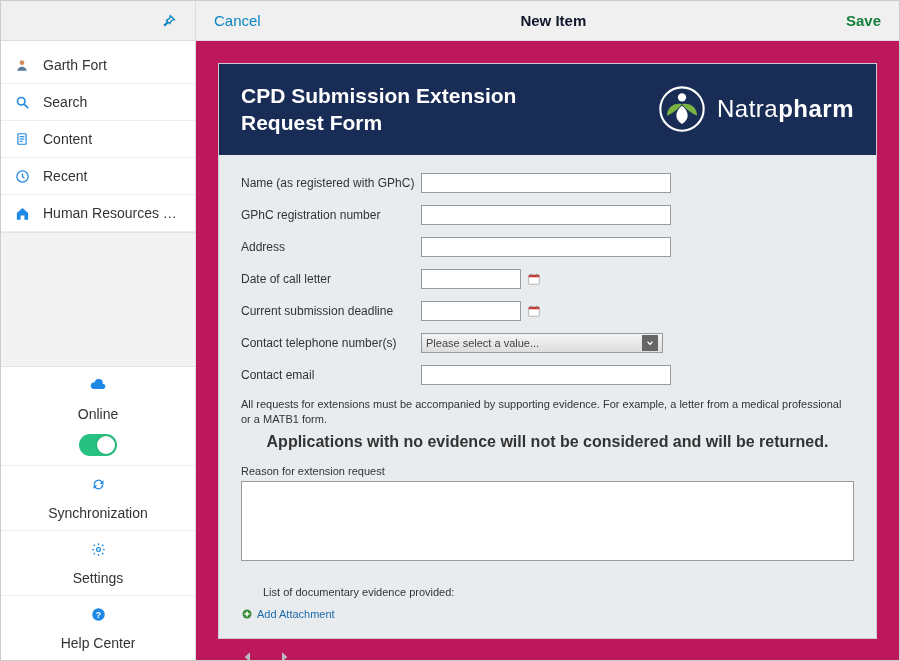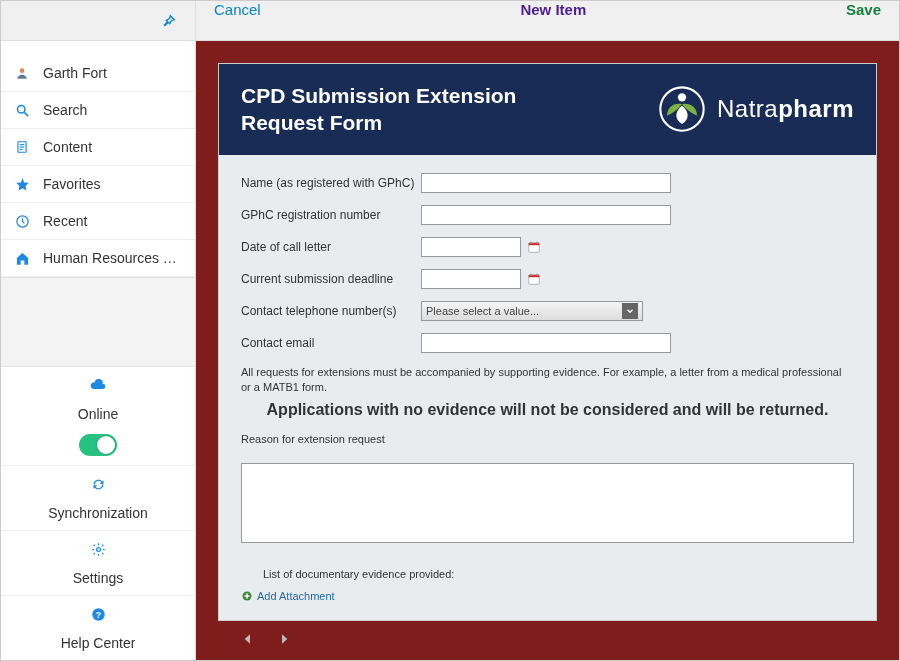--- a/index.html
+++ b/index.html
@@ -2,53 +2,53 @@
 <html><head>
 <meta charset="utf-8">
 <style>
   * { box-sizing: border-box; }
   html, body { margin:0; padding:0; font-family: Arial, Helvetica, sans-serif; }
   body { width:900px; height:661px; overflow:hidden; border:1px solid #ccc; background:#fff; }
   .app { display:flex; width:100%; height:100%; }
   
   .sidebar { width:195px; flex:0 0 195px; border-right:1px solid #ddd; display:flex; flex-direction:column; background:#fff; }
   .pin-row { height:40px; background:#f0f0f0; border-bottom:1px solid #ddd; display:flex; align-items:center; justify-content:flex-end; padding-right:18px; }
-  .sidebar-list { padding:14px 0 0 0; }
+  .sidebar-list { padding:6px 0 0 0; }
   .sidebar-item { display:flex; align-items:center; gap:12px; padding:9px 12px; border-bottom:1px solid #eee; cursor:pointer; }
   .sidebar-item .icon { width:18px; height:18px; display:flex; align-items:center; justify-content:center; color:#1e88e5; }
   .sidebar-item .lbl { font-size:14px; color:#333; white-space:nowrap; overflow:hidden; text-overflow:ellipsis; flex:1; }
   .sidebar-spacer { flex:1; background:#f3f3f3; border-top:1px solid #e3e3e3; border-bottom:1px solid #e3e3e3;}
   .sidebar-bottom .sidebar-item { border-bottom:1px solid #eee;flex-direction:column; }
   .toggle { position:relative; width:38px; height:22px; border-radius:12px; background:#26c281; }
   .toggle .knob { position:absolute; right:2px; top:2px; width:18px; height:18px; border-radius:50%; background:#fff; box-shadow:0 0 2px rgba(0,0,0,.3); }
   
   .main { flex:1; display:flex; flex-direction:column; min-width:0; }
-  .topbar { height:40px; background:#f0f0f0; border-bottom:1px solid #ddd; display:flex; padding:0 18px; }
+  .topbar { height:40px; background:#f0f0f0; border-bottom:1px solid #ddd; display:flex; align-items:center; padding:0 18px; }
   .topbar .cancel { color:#0a84c1; font-size:15px; cursor:pointer; }
-  .topbar .title { flex:1; text-align:center; font-weight:bold; font-size:15px; color:#4c1d95; }
+  .topbar .title { flex:1; text-align:center; font-weight:bold; font-size:15px; color:#0f172a; }
   .topbar .save { color:#15803d; font-size:15px; font-weight:bold; cursor:pointer; }
-  .content-area { flex:1; overflow:auto; padding:22px 22px 0 22px; background:#7f1d1d; }
+  .content-area { flex:1; overflow:auto; padding:22px 22px 0 22px; background:#be185d; }
   .form-container { border:1px solid #ccc; background:#e9ecef; }
   .form-header { background:#192c56; color:#fff; padding:18px 22px; display:flex; align-items:center; justify-content:space-between; }
   .form-header h1 { margin:0; font-size:21px; font-weight:bold; line-height:1.3; max-width:320px; }
   .logo { display:flex; align-items:center; gap:10px; }
   .logo-text { font-size:24px; color:#fff; letter-spacing:.5px;}
   .logo-text .light { font-weight:300; }
   .logo-text .bold { font-weight:600; }
   .form-body { padding:18px 22px 10px 22px; font-size:12px; color:#333; }
   .field-row { display:flex; align-items:center; margin-bottom:12px; }
   .field-row .field-label { width:180px; font-size:12px; color:#333; }
   .field-row .input-text { width:250px; height:20px; border:1px solid #999; background:#fff; font-size:11px; padding:0 4px; }
   .field-row .input-date { width:100px; height:20px; border:1px solid #999; background:#fff; font-size:11px; }
   .field-row .date-icon { margin-left:6px; display:inline-flex; }
-  .field-row .select { width:222px; height:20px; background:linear-gradient(#f5f5f5,#ddd); border:1px solid #999; font-size:11px; color:#444; display:flex; align-items:center; justify-content:space-between; padding:0 4px; cursor:pointer;}
+  .field-row .select { width:242px; height:20px; background:linear-gradient(#f5f5f5,#ddd); border:1px solid #999; font-size:11px; color:#444; display:flex; align-items:center; justify-content:space-between; padding:0 4px; cursor:pointer;}
   .select-arrow { width:16px; height:16px; background:#666; display:flex; align-items:center; justify-content:center;}
   .info-text { font-size:11px; color:#333; margin:10px 0 6px 0; line-height:1.4; }
   .bold-center { font-weight:bold; text-align:center; font-size:16px; margin:6px 0 14px 0; }
-  .reason-label { font-size:11px; margin-bottom:18px; }
+  .reason-label { font-size:11px; margin-bottom:4px; }
   .reason-box { width:100%; height:80px; background:#fff; border:1px solid #999; resize:none; font-size:11px; padding:4px; }
   .evidence-label { font-size:11px; margin:22px 0 10px 0;padding-left:22px; }
   .add-attach { display:flex; align-items:center; gap:4px; font-size:11px; color:#1e6aa8; cursor:pointer; padding-bottom:8px;}
   .form-nav { display:flex; gap:20px; padding:10px 22px 14px 22px; }
   .nav-arrow { color:#bbb; cursor:pointer; }
   svg { display:block; }
 </style>
 </head>
 <body>
 
@@ -84,28 +84,20 @@
       <div class="sidebar-item">
         <span class="icon">
             <svg width="14" height="14" viewBox="0 0 24 24">
               <rect x="5" y="3" width="14" height="18" rx="1" fill="none" stroke="#1e88e5" stroke-width="2"></rect>
               <line x1="8" y1="8" x2="16" y2="8" stroke="#1e88e5" stroke-width="2"></line>
               <line x1="8" y1="12" x2="16" y2="12" stroke="#1e88e5" stroke-width="2"></line>
               <line x1="8" y1="16" x2="13" y2="16" stroke="#1e88e5" stroke-width="2"></line>
             </svg>
           </span>
         <span class="lbl">Content</span>
-      </div>
-      <div class="sidebar-item">
-        <span class="icon">
-            <svg width="15" height="15" viewBox="0 0 24 24">
-              <path d="M12 2l2.6 6.6L22 9.3l-5 4.9 1.2 7.3L12 18l-6.2 3.5L7 14.2 2 9.3l7.4-.7z" fill="#1e88e5"></path>
-            </svg>
-          </span>
-        <span class="lbl">Favorites</span>
       </div>
       <div class="sidebar-item">
         <span class="icon">
             <svg width="15" height="15" viewBox="0 0 24 24">
               <circle cx="12" cy="12" r="9" fill="none" stroke="#1e88e5" stroke-width="2"></circle>
               <path d="M12 7v5l3 3" fill="none" stroke="#1e88e5" stroke-width="2"></path>
             </svg>
           </span>
         <span class="lbl">Recent</span>
       </div>
@@ -186,20 +178,24 @@
         <div class="form-body">
           <div class="field-row">
             <span class="field-label">Name (as registered with GPhC)</span>
             <input class="input-text" style="">
           </div>
           <div class="field-row">
             <span class="field-label">GPhC registration number</span>
             <input class="input-text" style="">
           </div>
           <div class="field-row">
+            <span class="field-label">Address</span>
+            <input class="input-text" style="">
+          </div>
+          <div class="field-row">
             <span class="field-label">Date of call letter</span>
             <input class="input-date" style="">
             <span class="date-icon">
                 <svg width="14" height="14" viewBox="0 0 24 24">
                   <rect x="3" y="5" width="18" height="16" rx="1" fill="#fff" stroke="#888"></rect>
                   <rect x="3" y="5" width="18" height="4" fill="#c33"></rect>
                   <line x1="7" y1="3" x2="7" y2="7" stroke="#888" stroke-width="2"></line>
                   <line x1="17" y1="3" x2="17" y2="7" stroke="#888" stroke-width="2"></line>
                 </svg>
               </span>

